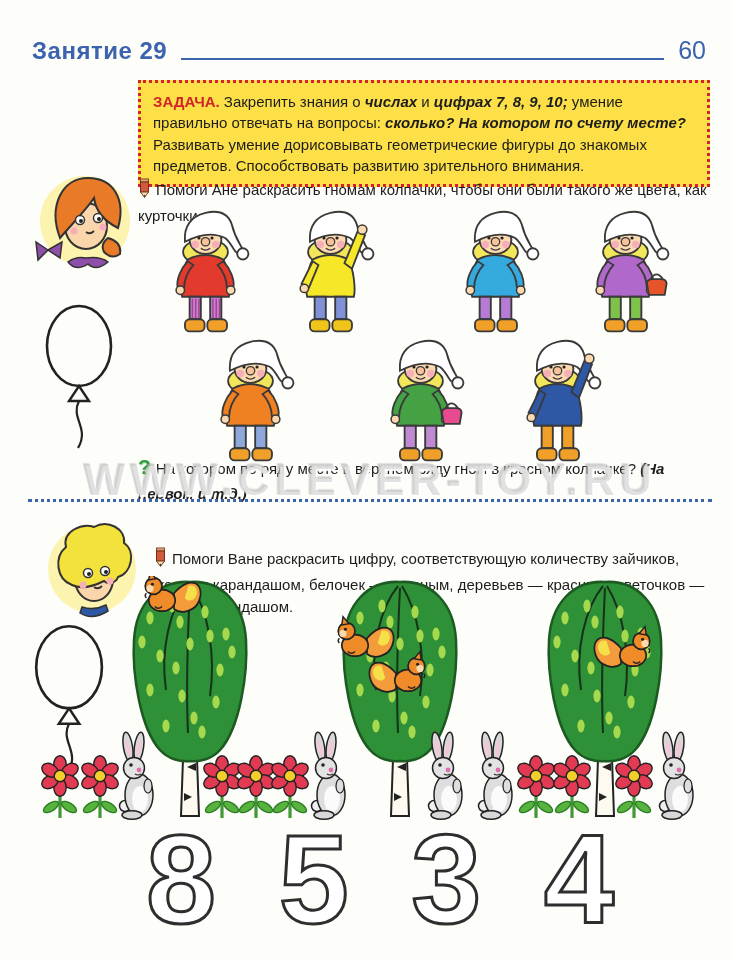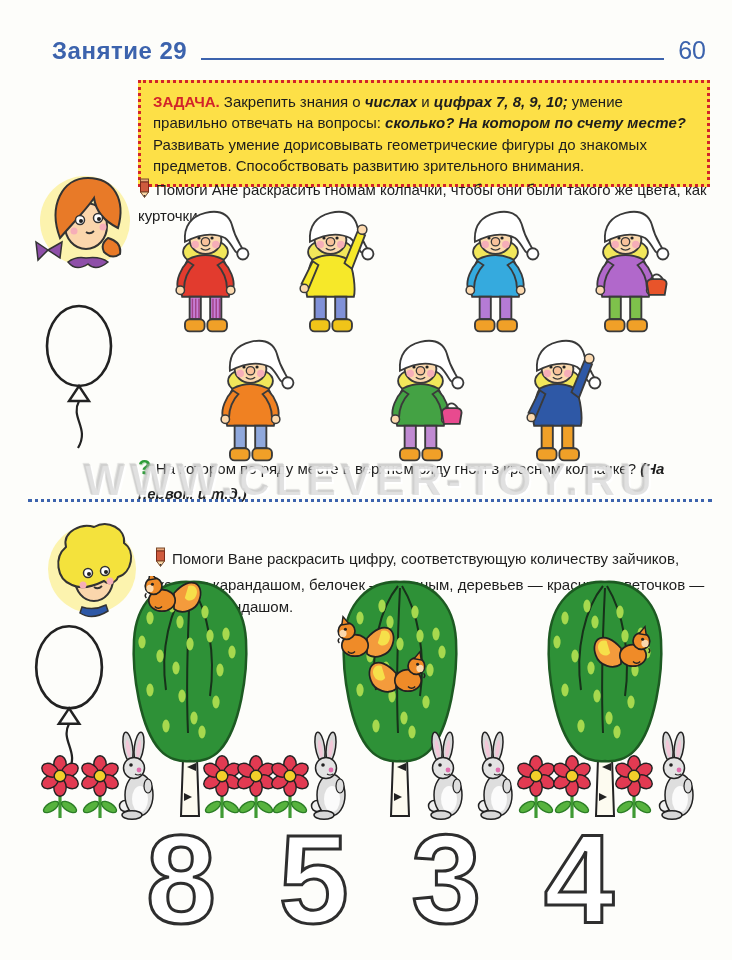--- a/index.html
+++ b/index.html
@@ -1,20 +1,20 @@
 <!DOCTYPE html>
 <html><head>
 <meta charset="utf-8">
 <style>
   html,body{margin:0;padding:0;background:#e9e9e9;}
   *{box-sizing:border-box;}
   .page{position:relative;width:732px;height:960px;background:#fdfdfa;margin:0 auto;overflow:hidden;
         font-family:"Liberation Sans",sans-serif;color:#222;}
   
-  .hdr{position:absolute;left:52px;top:36px;right:26px;display:flex;align-items:flex-end;}
+  .hdr{position:absolute;left:32px;top:36px;right:26px;display:flex;align-items:flex-end;}
   .hdr .lesson{font-size:24px;font-weight:bold;color:#3c63ad;letter-spacing:.5px;white-space:nowrap;}
   .hdr .rule{flex:1;border-bottom:2px solid #3c63ad;margin:0 14px 5px 14px;height:1px;}
   .hdr .pnum{font-size:25px;font-weight:normal;color:#3c63ad;}
   
   .taskbox{position:absolute;left:138px;top:80px;width:572px;border:3px dotted #d2232a;
            background:#fde047;padding:8px 12px;font-size:15px;line-height:1.42;color:#1d1d1d;font-weight:500;}
   .taskbox .lbl{color:#d2232a;font-weight:bold;}
   .it{font-style:italic;font-weight:600;}
   
   .instr{position:absolute;font-size:15px;line-height:1.5;color:#1d1d1d;font-weight:500;}

